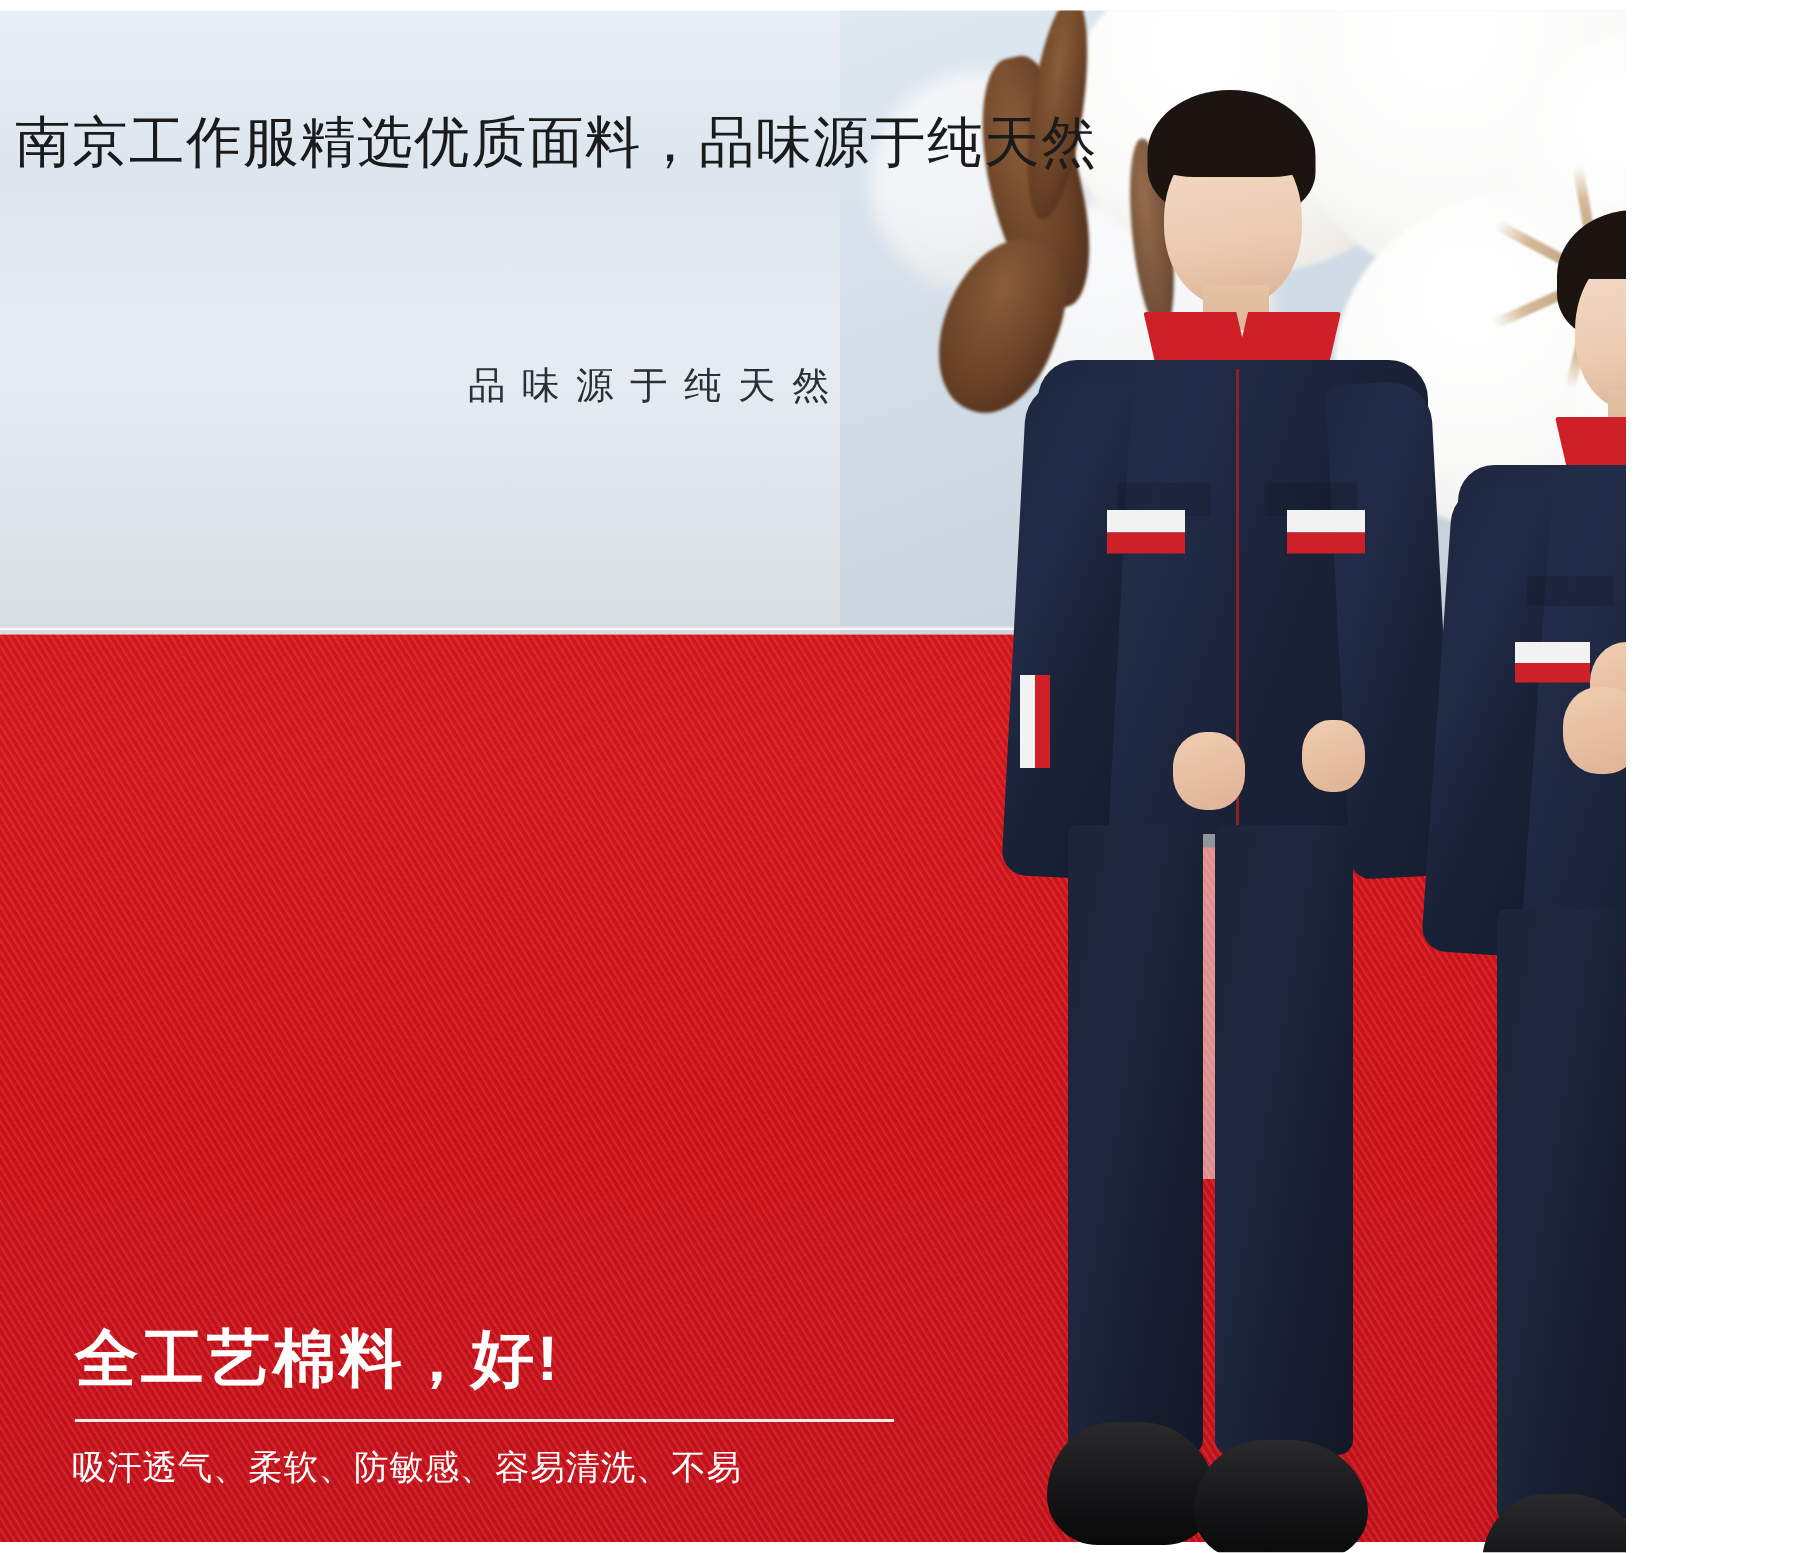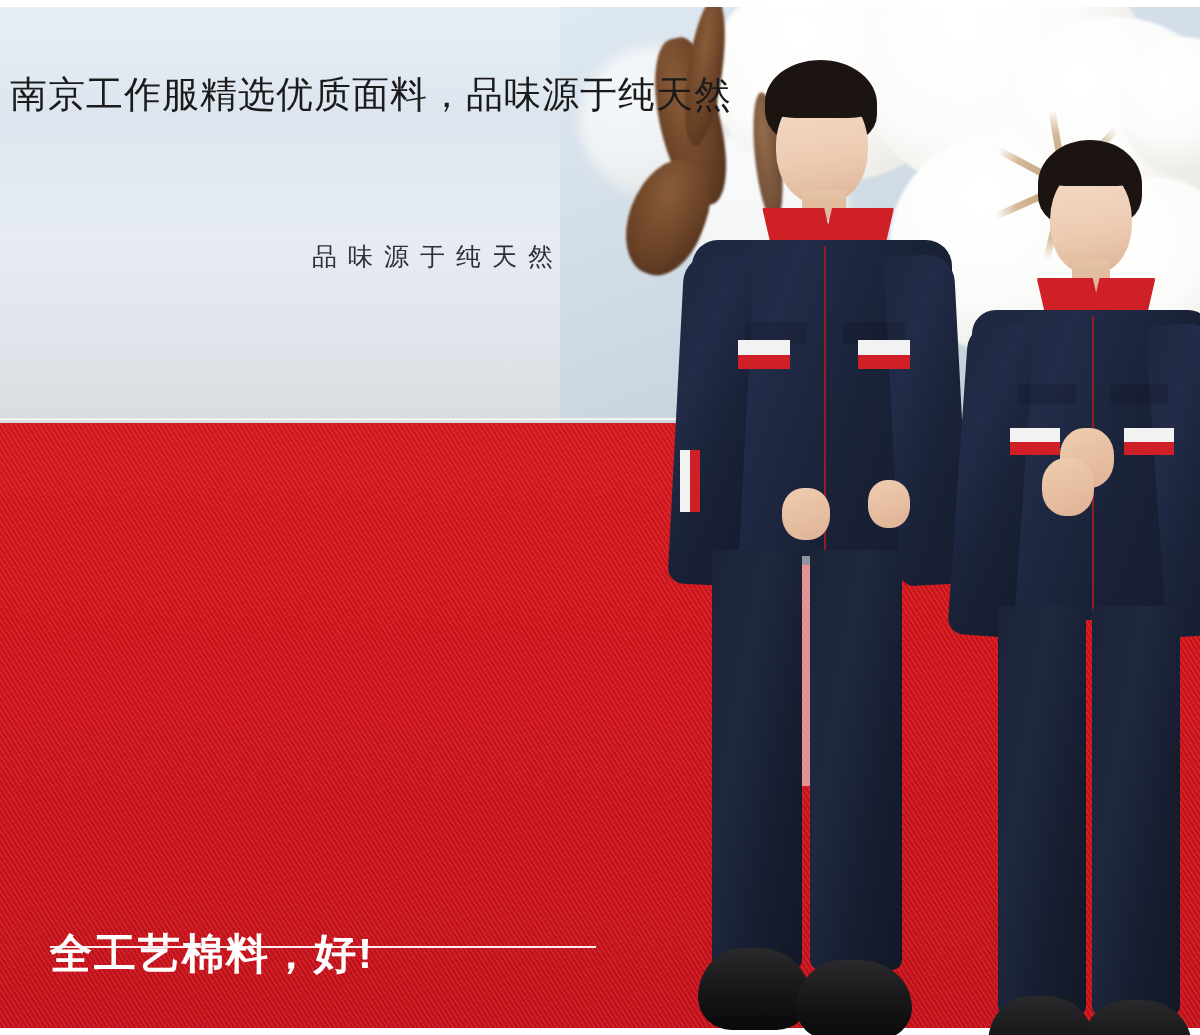--- a/index.html
+++ b/index.html
@@ -3,21 +3,21 @@
 <meta charset="utf-8">
 <title>Workwear Promotional Banner</title>
 <style>
   * { margin:0; padding:0; box-sizing:border-box; }
   html,body { background:#ffffff; }
   body {
     font-family: "Liberation Sans", "DejaVu Sans", sans-serif;
   }
   #banner {
     position:relative;
-    width:1200px;
+    width:1084px;
     height:1035px;
     overflow:hidden;
     background:#ffffff;
   }
 
   
   .top-section {
     position:absolute; left:0; top:0; width:1200px; height:423px;
     overflow:hidden;
   }
@@ -102,21 +102,20 @@
         rgba(0,0,0,0.045) 2px,
         rgba(0,0,0,0.045) 4px),
       linear-gradient(180deg,#d8181d 0%, #d2131a 45%, #c8111a 100%);
     overflow:hidden;
   }
 
   .red-title {
     position:absolute; left:50px; top:455px;
     font-size:42px; font-weight:bold; color:#ffffff; letter-spacing:2px;
     white-space:nowrap;
-    margin-top:48px;
   }
   .red-divider {
     position:absolute; left:50px; top:523px; width:546px; height:2px;
     background:rgba(255,255,255,.92);
   }
   .red-body {
     position:absolute; left:48px; top:537px; width:620px;
     font-size:23px; line-height:36px; color:#ffffff; letter-spacing:.5px;
   }
   .red-body div { white-space:nowrap; }
@@ -191,20 +190,21 @@
 
     <div class="hl3">品味源于纯天然</div>
     <div class="top-rule"></div>
   </div>
 
   <div class="red-section">
 
     <div class="red-title">全工艺棉料，好!</div>
     <div class="red-divider"></div>
     <div class="red-body">
+      <div>吸汗透气、柔软、防敏感、容易清洗、不易</div>
 
     </div>
 
   </div>
 
   <div class="models">
 
     <div class="model" style="left:0; top:0; width:300px; height:985px;">
       <div class="hair" style="left:125px; top:10px; width:112px; height:86px; border-radius:54% 56% 40% 44%;"></div>
       <div class="head" style="left:136px; top:38px; width:92px; height:116px;"></div>

